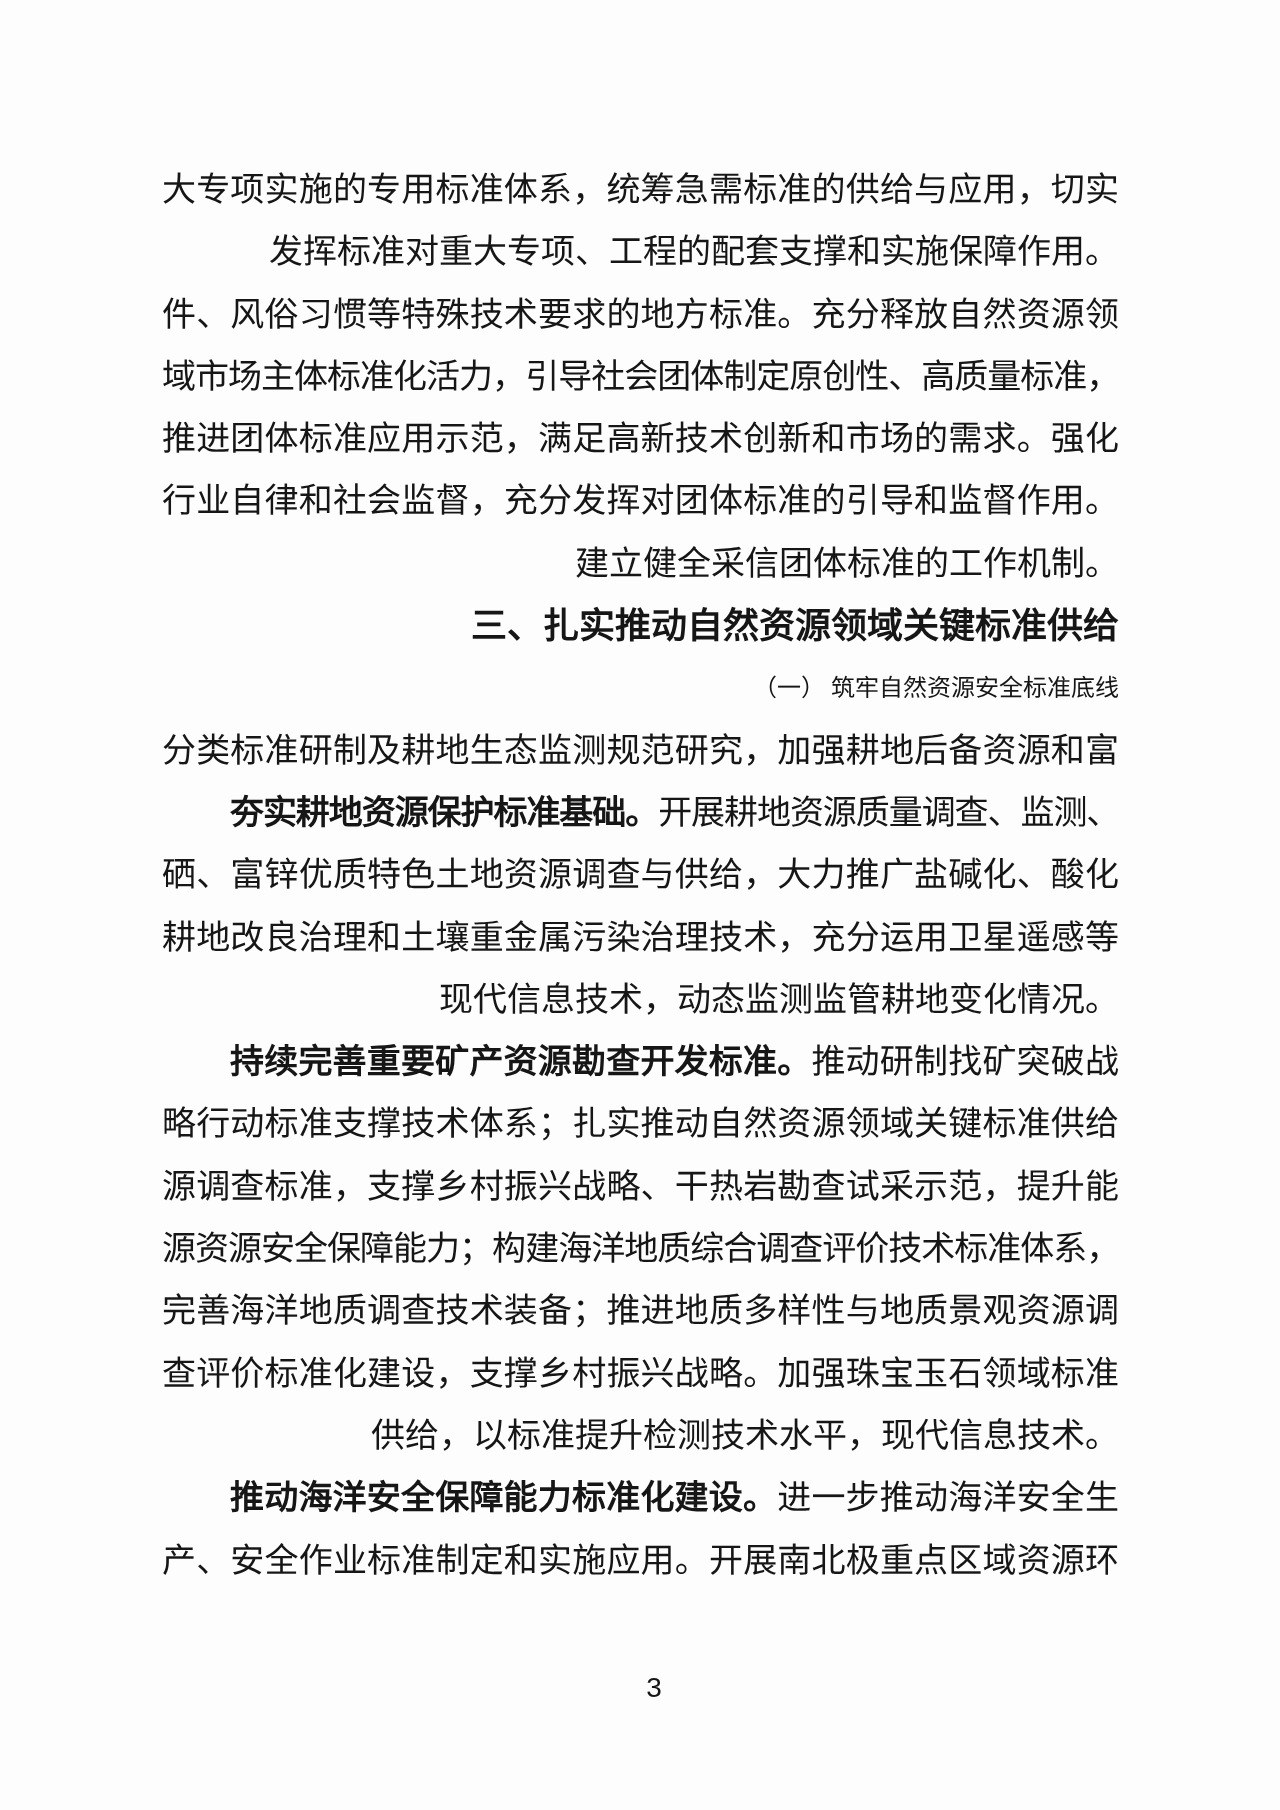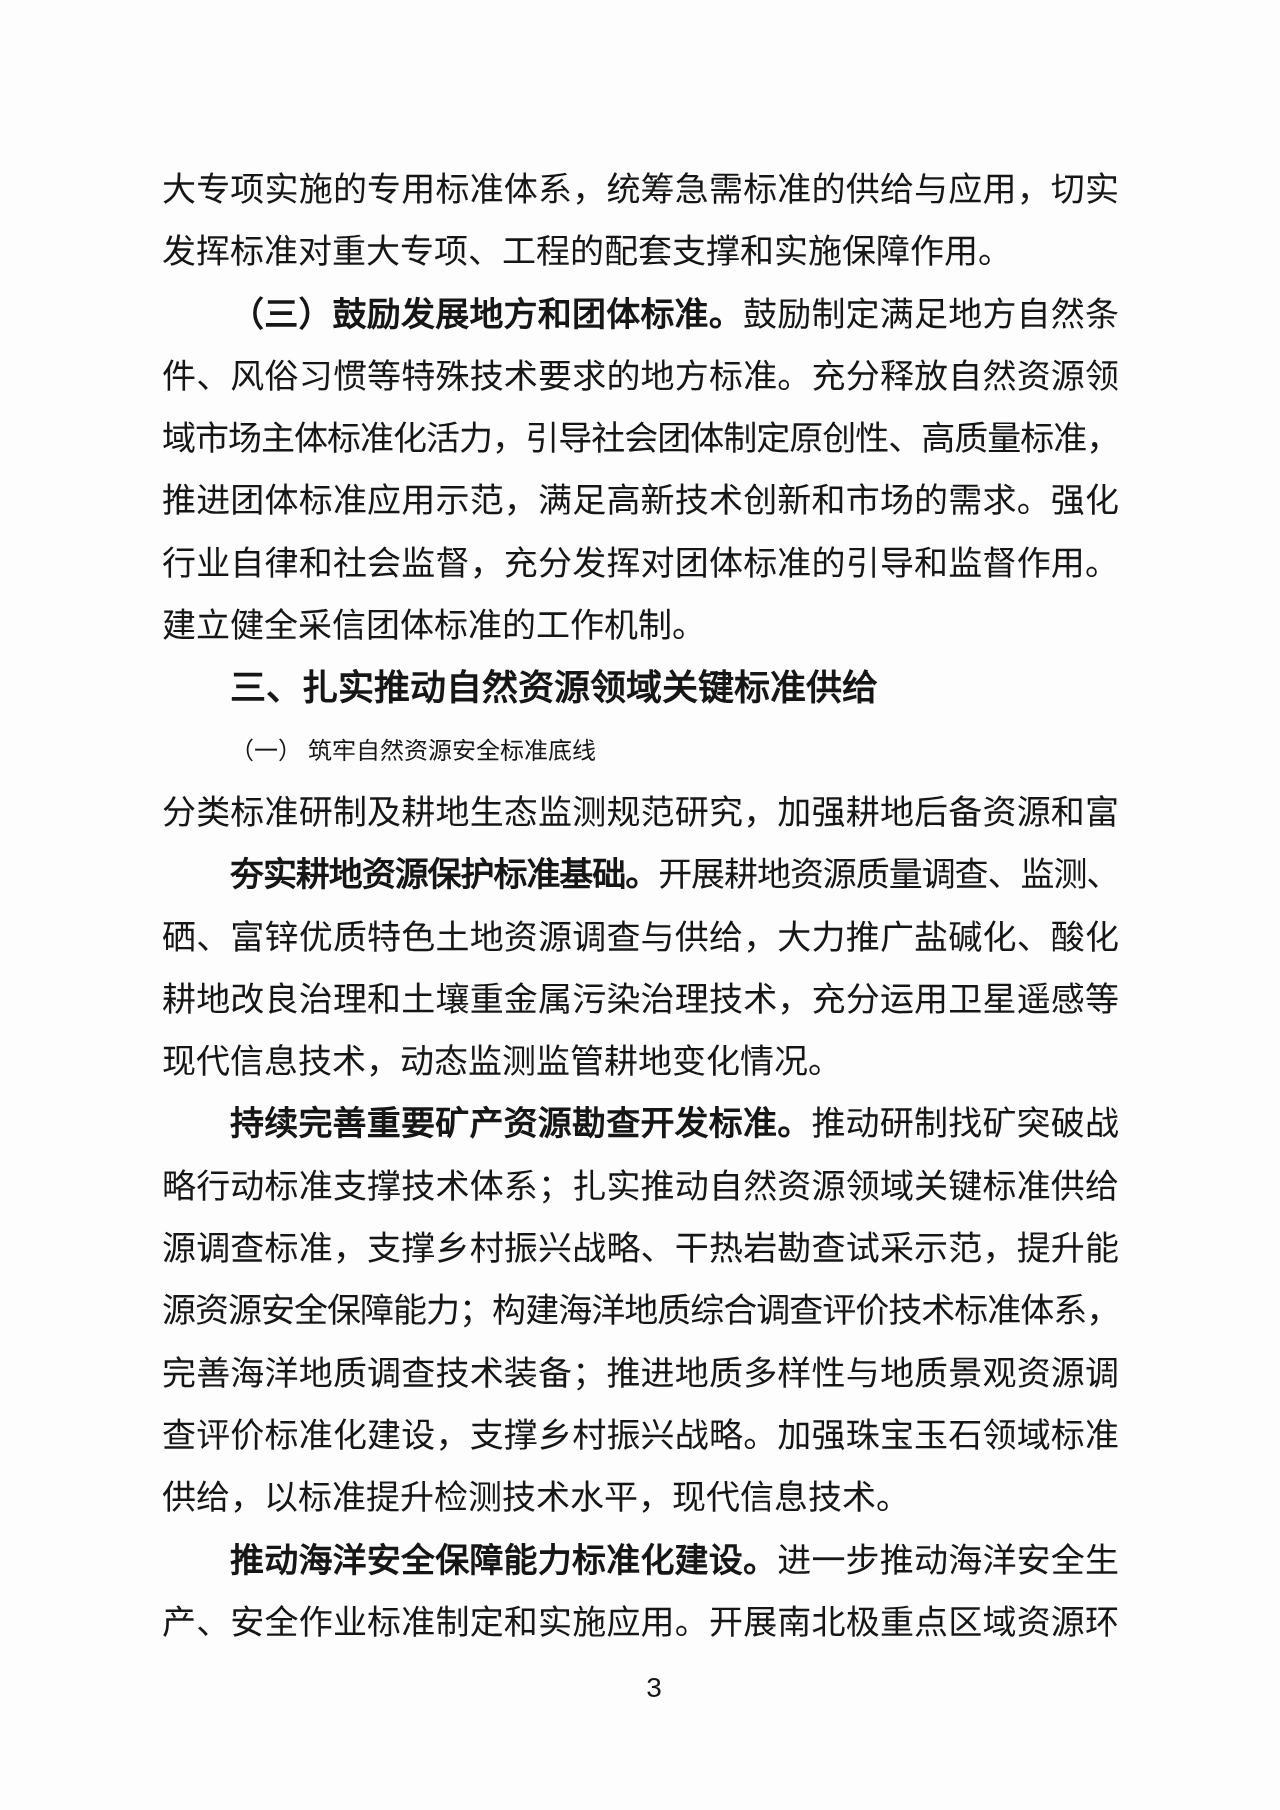--- a/index.html
+++ b/index.html
@@ -28,21 +28,21 @@
     color: #161616;
     font-family: "Liberation Serif", "DejaVu Serif", serif;
     white-space: normal;
     overflow: visible;
   }
   .line.full {
     text-align: justify;
     text-align-last: justify;
   }
   .line.leftalign {
-    text-align: left;
+    text-align: right;
   }
   .line.indent {
     padding-left: 68px;
   }
   .line.tight {
     letter-spacing: -1.35px;
     font-family: Liberation Serif, serif;
   }
   .line.heading {
     font-family: Liberation Sans, sans-serif;
@@ -69,21 +69,20 @@
     font-family: "Liberation Sans", "DejaVu Sans", sans-serif;
   }
 </style>
 </head>
 <body>
 
 <div class="page" style="background: rgb(253, 253, 253); color: rgb(22, 22, 22);">
   <div class="doc">
       <div class="line body full"><span class="seg normal">大专项实施的专用标准体系，统筹急需标准的供给与应用，切实</span></div>
       <div class="line body leftalign"><span class="seg normal">发挥标准对重大专项、工程的配套支撑和实施保障作用。</span></div>
-      <div class="line body full indent"><span class="seg bold-lead">（三）鼓励发展地方和团体标准。</span><span class="seg normal">鼓励制定满足地方自然条</span></div>
       <div class="line body full"><span class="seg normal">件、风俗习惯等特殊技术要求的地方标准。充分释放自然资源领</span></div>
       <div class="line body full tight"><span class="seg normal">域市场主体标准化活力，引导社会团体制定原创性、高质量标准，</span></div>
       <div class="line body full"><span class="seg normal">推进团体标准应用示范，满足高新技术创新和市场的需求。强化</span></div>
       <div class="line body full"><span class="seg normal">行业自律和社会监督，充分发挥对团体标准的引导和监督作用。</span></div>
       <div class="line body leftalign"><span class="seg normal">建立健全采信团体标准的工作机制。</span></div>
       <div class="line heading leftalign indent"><span class="seg normal">三、扎实推动自然资源领域关键标准供给</span></div>
       <div class="line kaiti leftalign indent"><span class="seg normal">（一） 筑牢自然资源安全标准底线</span></div>
       <div class="line body full"><span class="seg normal">分类标准研制及耕地生态监测规范研究，加强耕地后备资源和富</span></div>
       <div class="line body full indent tight"><span class="seg bold-lead">夯实耕地资源保护标准基础。</span><span class="seg normal">开展耕地资源质量调查、监测、</span></div>
       <div class="line body full"><span class="seg normal">硒、富锌优质特色土地资源调查与供给，大力推广盐碱化、酸化</span></div>

